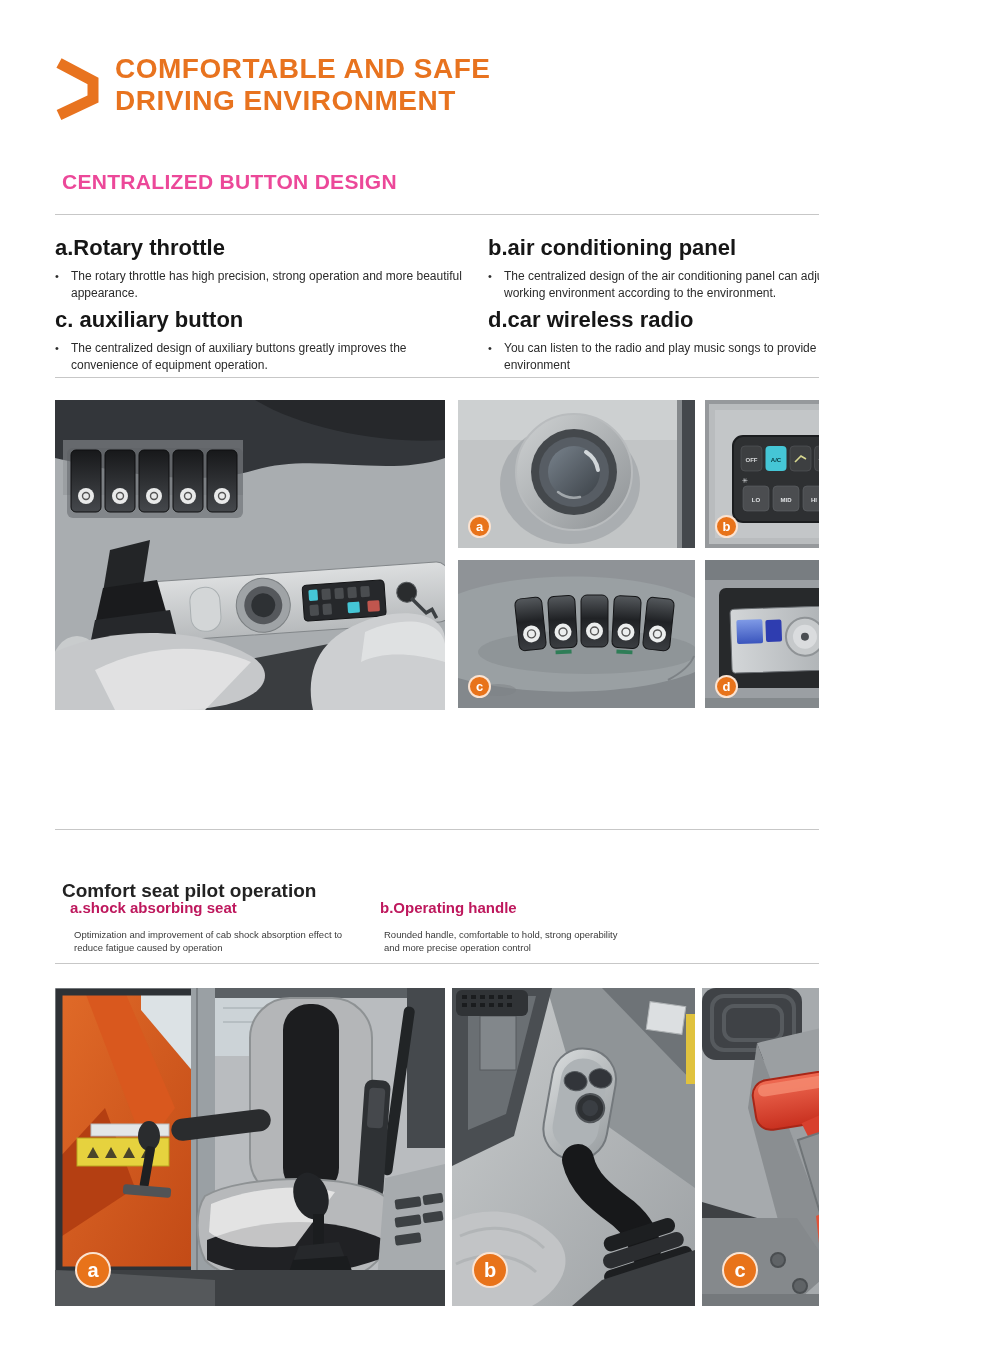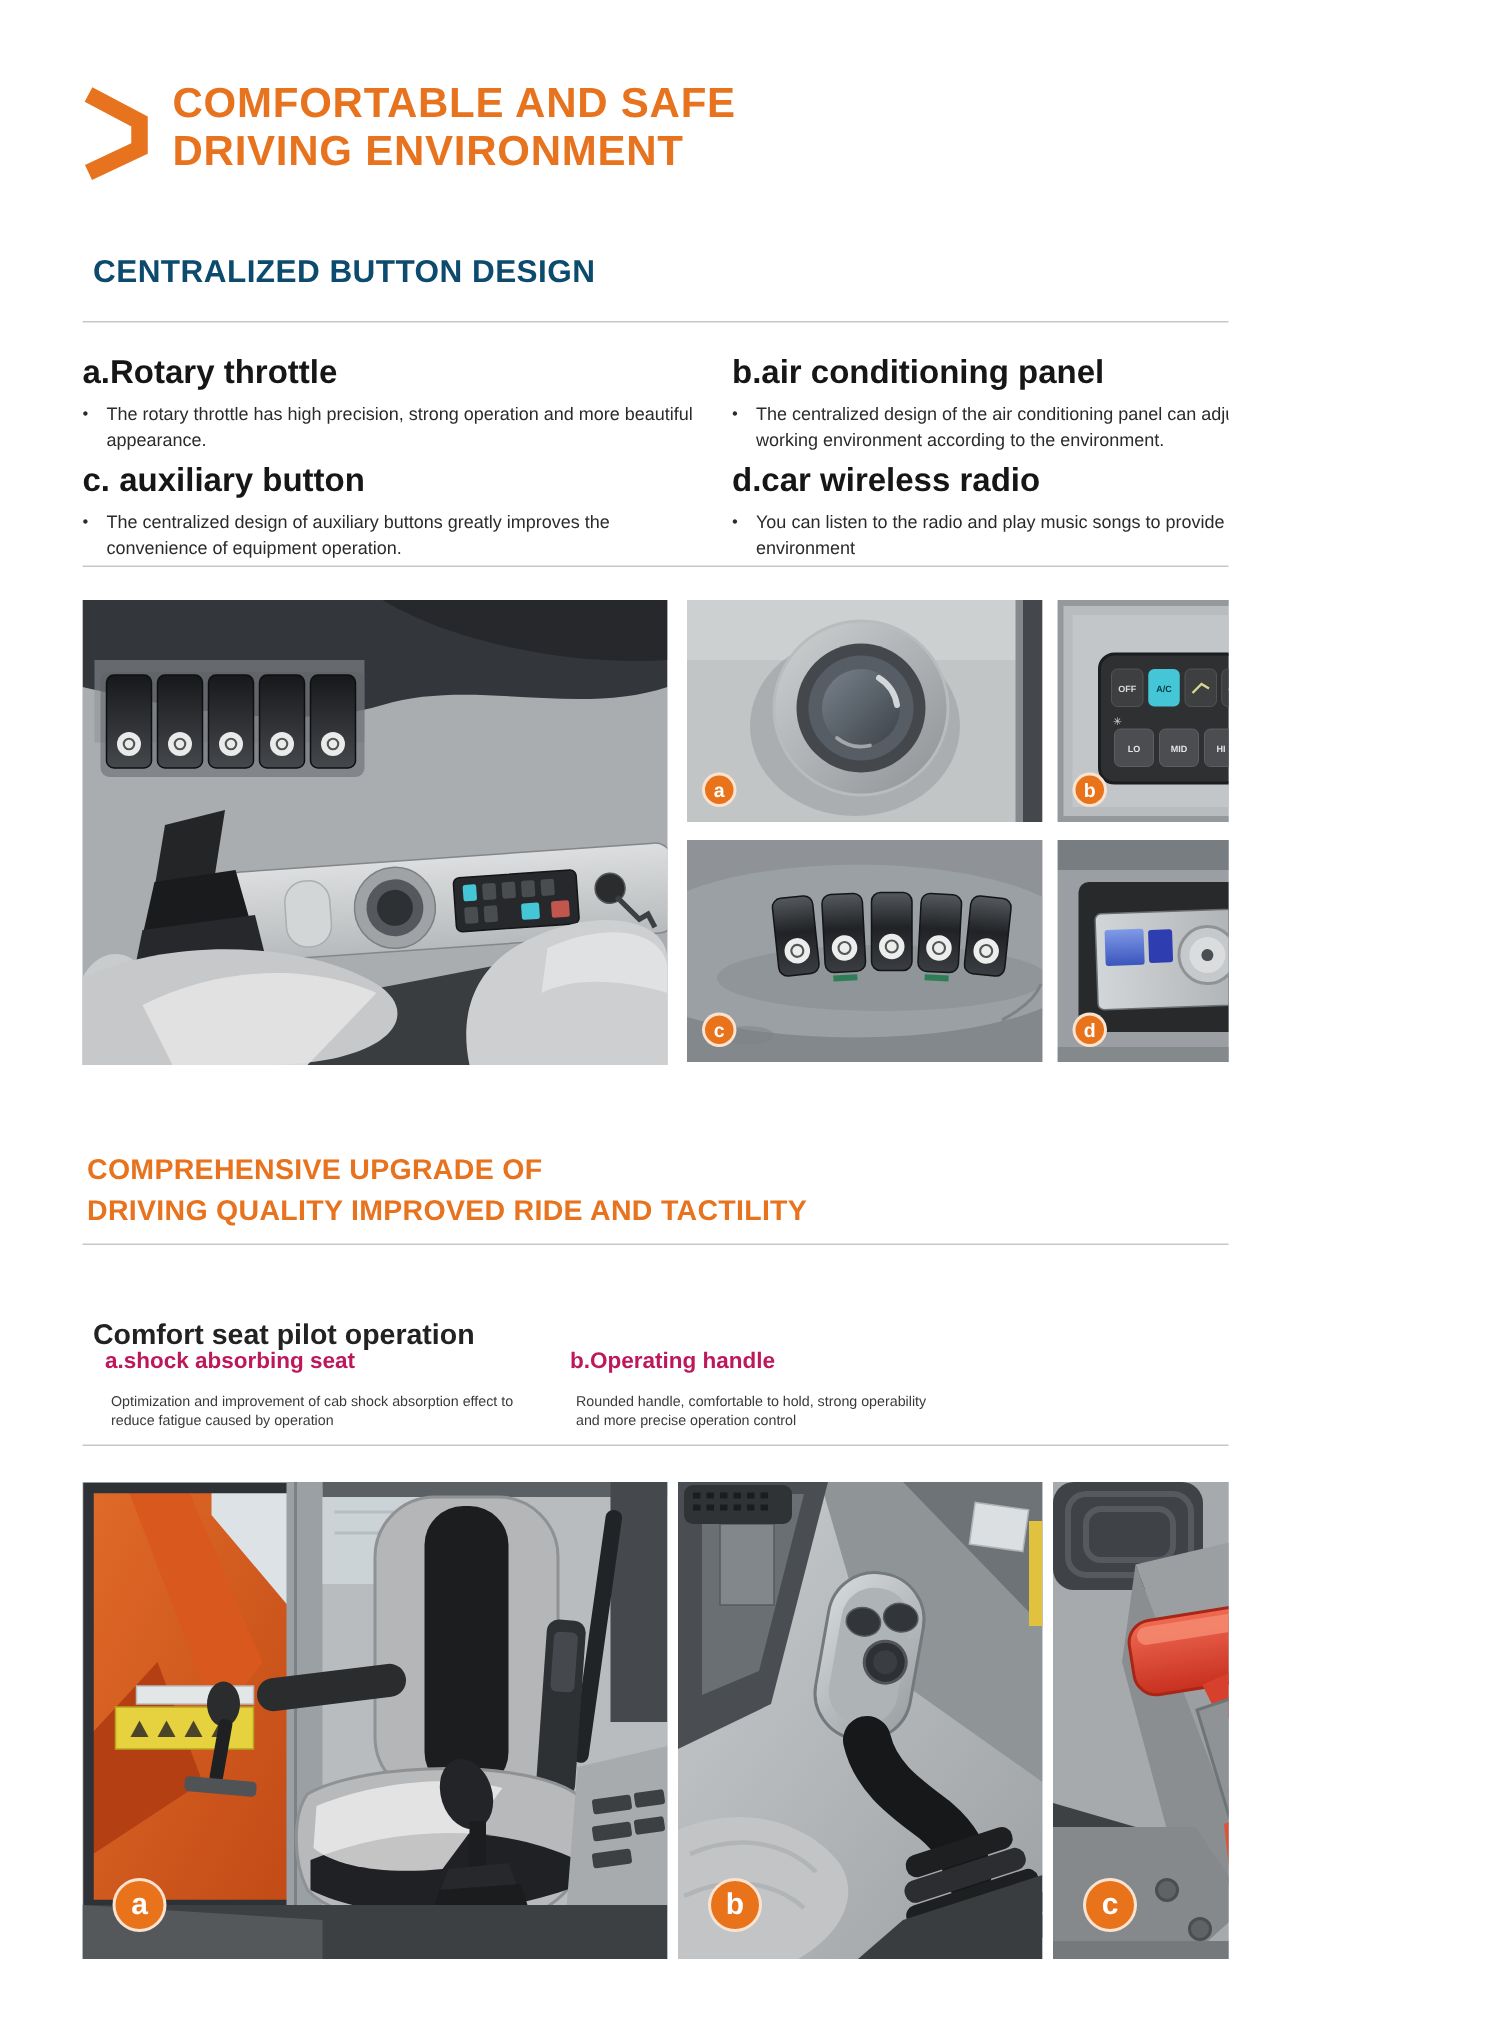--- a/index.html
+++ b/index.html
@@ -3,21 +3,21 @@
 <meta charset="utf-8">
 <style>
   html,body{margin:0;padding:0;background:#fff;}
   body{font-family:"Liberation Sans",sans-serif;}
   .page{position:relative;width:819px;height:1357px;background:#ffffff;overflow:hidden;}
   .abs{position:absolute;}
   .hline{position:absolute;left:55px;width:885px;height:1px;background:#c7c7c7;}
   
   .hdr-title{position:absolute;left:115px;top:53px;color:#e8731f;font-size:28px;font-weight:800;line-height:32px;letter-spacing:.5px;}
   
-  .s1-head{position:absolute;left:62px;top:170px;color:#0c4a6e;font-size:21px;font-weight:700;letter-spacing:.3px;}
+  .s1-head{position:absolute;left:62px;top:170px;color:#ec4899;font-size:21px;font-weight:700;letter-spacing:.3px;}
   .s2-head{position:absolute;left:58px;top:767px;color:#e8731f;font-size:19px;font-weight:700;line-height:27px;letter-spacing:.2px;}
   .sub-head{position:absolute;left:62px;top:848px;color:#222;font-size:19px;font-weight:700;margin-top:32px;}
   
   .feat{position:absolute;}
   .feat h3{margin:0;font-size:22px;font-weight:700;color:#161616;}
   .feat .bullet{display:flex;margin-top:7px;font-size:12px;color:#2b2b2b;line-height:17px;}
   .feat .bullet .dot{width:16px;flex:none;font-size:11px;}
   .mini{position:absolute;}
   .mini h4{margin:12px;font-size:15px;font-weight:700;color:#be185d;}
   .mini p{margin:5px 0 0 16px;font-size:9.5px;line-height:13px;color:#3a3a3a;}
@@ -326,24 +326,20 @@
           <rect x="164" y="97" width="22" height="8" rx="1.5"></rect>
             <rect x="190" y="97" width="18" height="8" rx="1.5"></rect>
         </g>
         <circle cx="206" cy="58" r="3" fill="#4a4e52"></circle>
       </g>
       <rect x="0" y="138" width="237" height="10" fill="#84898c"></rect>
     </svg>
     <span class="badge sm">d</span>
   </div>
 
-  <div class="s2-head">
-    <div>COMPREHENSIVE UPGRADE OF</div>
-    <div>DRIVING QUALITY IMPROVED RIDE AND TACTILITY</div>
-  </div>
   <div class="hline" style="top:829px;"></div>
 
   <div class="sub-head">Comfort seat pilot operation</div>
 
   <div class="mini" style="left:58px;top:887px;width:300px;">
     <h4>a.shock absorbing seat</h4>
     <p>Optimization and improvement of cab shock absorption effect to reduce fatigue caused by operation</p>
   </div>
   <div class="mini" style="left:368px;top:887px;width:260px;">
     <h4>b.Operating handle</h4>

